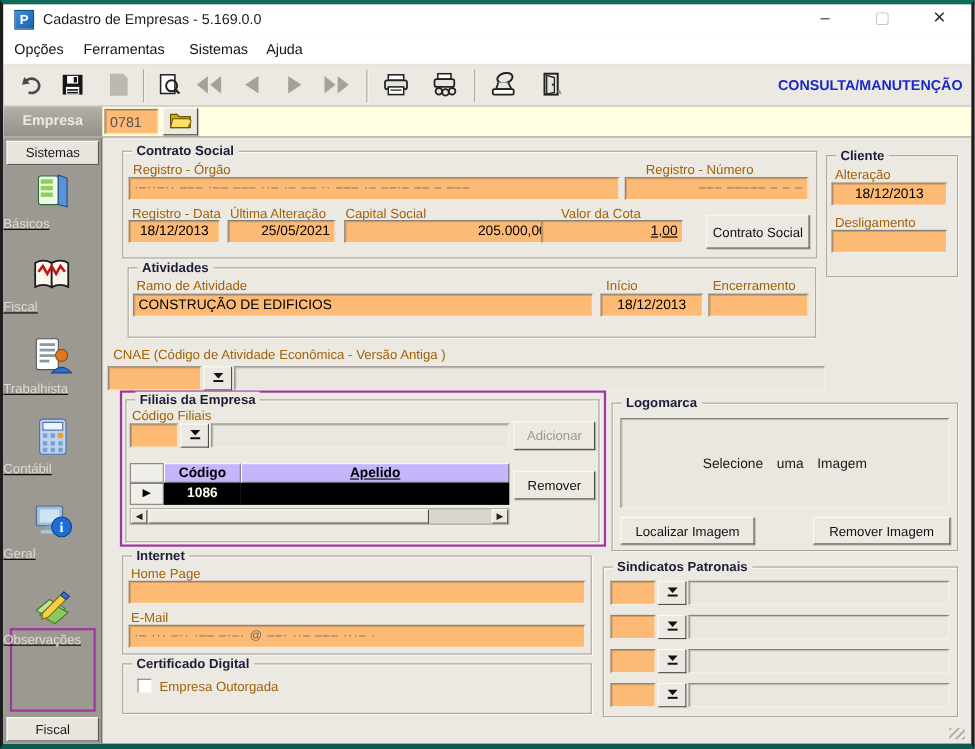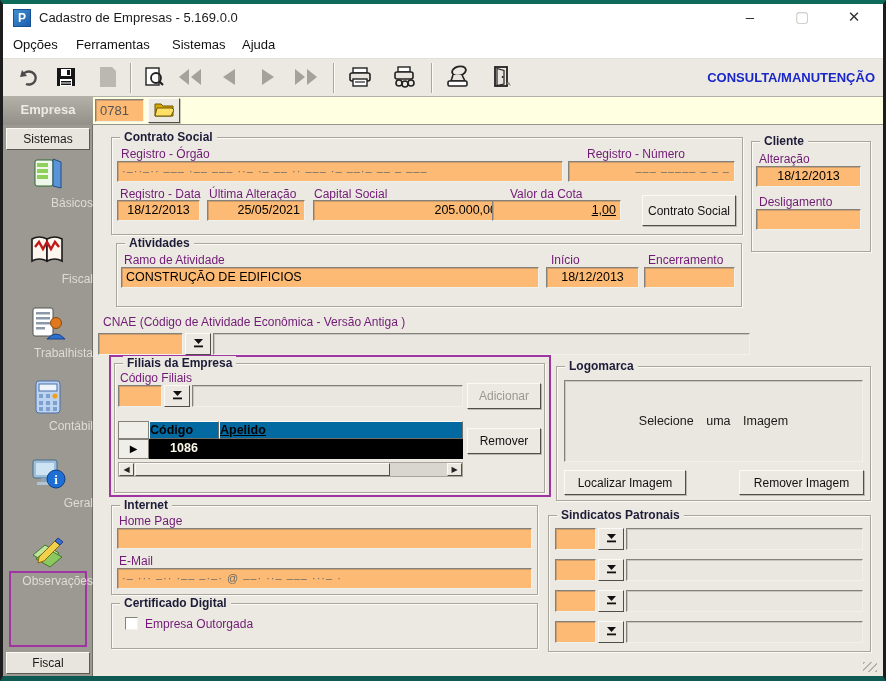--- a/index.html
+++ b/index.html
@@ -6,21 +6,21 @@
   html,body { background:#555; }
   #app {
     position:relative; width:886px; height:681px; margin:0 auto;
     font-family:"Liberation Sans", sans-serif; font-size:12px; color:#000;
     background:#ece9e2;
     border-top:4px solid #0e6b59; border-bottom:5px solid #0e5a52;
     border-left:3px solid #1d1d1d; border-right:3px solid #1d1d1d;
     overflow:hidden;
   }
   .abs { position:absolute; }
-  .lbl { font-size:12px; color:#701a75; white-space:nowrap; }
+  .lbl { font-size:12px; color:#a16207; white-space:nowrap; }
 
   
   .titlebar { left:0; top:0; width:880px; height:28px; background:#fff; }
   .app-icon { left:10px; top:5px; width:18px; height:18px; background:linear-gradient(135deg,#3f8fd2,#1d5fb0);
     border:1px solid #16508e; color:#fff; font-weight:bold; font-size:12px; text-align:center; line-height:16px; }
   .title-text { left:36px; top:6px; font-size:13px; color:#1b1b1b; }
   .winbtn { top:0; width:42px; height:28px; text-align:center; line-height:26px; font-size:15px; color:#333; }
   .winbtn.disabled { color:#c7c4bd; }
 
   .menubar { left:0; top:28px; width:880px; height:27px; background:#fff; border-bottom:1px solid #e3e0d9; }
@@ -34,43 +34,43 @@
   .empresa-bar { left:0; top:93px; width:880px; height:28px; background:#ffffe1; border-bottom:1px solid #96938b; }
   .empresa-label { left:0; top:0; width:90px; height:27px; background:linear-gradient(#b3b0a8,#94918a);
     color:#eceae3; font-weight:bold; font-size:13px; text-align:center; line-height:26px; }
   .empresa-input { left:92px; top:2px; width:49px; height:23px; font-size:13px; color:#555; text-align:left; padding:3px 4px; }
   .folder-btn { left:145px; top:1px; width:32px; height:25px; display:flex; align-items:center; justify-content:center; }
 
   
   .sidebar { left:0; top:121px; width:90px; height:555px; background:#9c9992; border-right:1px solid #706d66; }
   .side-btn { left:3px; width:84px; height:22px; background:#e8e5de; border:1px solid; border-color:#fbfaf6 #5b5954 #5b5954 #fbfaf6;
     text-align:center; line-height:20px; font-size:12px; color:#1a1a1a; }
-  .side-item { left:0; width:90px; text-align:right; }
+  .side-item { left:0; width:90px; text-align:left;text-decoration:underline; }
   .side-item .icn { display:block; margin:0 auto; width:38px; height:38px; }
   .side-item .cap { display:block; margin-top:3px; font-size:12px; color:#dedcd5; }
   .geral-hl { left:6px; top:446px; width:78px; height:76px; border:2px solid #a034a0; }
 
   
   .sunken { background:#fdba74; border:1px solid; border-color:#84817a #f2f0ea #f2f0ea #84817a; box-shadow:inset 1px 1px 0 rgba(70,70,70,.25); }
   .sunken-gray { background:#eae7e0; border:1px solid; border-color:#84817a #f2f0ea #f2f0ea #84817a; box-shadow:inset 1px 1px 0 rgba(70,70,70,.2); }
   .btn { background:#ece9e2; border:1px solid; border-color:#fbfaf6 #504e49 #504e49 #fbfaf6;
     box-shadow:1px 1px 0 rgba(40,40,40,.25); font-size:12px; color:#111;
     display:flex; align-items:center; justify-content:center; white-space:nowrap; }
   .btn.disabled { color:#9b988f; }
   .groupbox { border:1px solid #a8a59d; box-shadow:1px 1px 0 #fbfaf6, inset 1px 1px 0 #fbfaf6; }
   .legend { position:absolute; top:-8px; left:8px; background:#ece9e2; padding:0 4px; font-weight:bold; font-size:12px; color:#1c1c38; white-space:nowrap; }
   .field-val { font-size:12.5px; line-height:19px; padding:0 4px; white-space:nowrap; overflow:hidden; }
   .center { text-align:center; } .right { text-align:right; }
   .redacted { color:#6e6c66; filter:blur(0.6px); letter-spacing:1px; font-size:11px; }
   .combo-btn { background:#ece9e2; border:1px solid; border-color:#fbfaf6 #504e49 #504e49 #fbfaf6;
     display:flex; align-items:center; justify-content:center; }
 
   
-  .th { background:#0369a1; border:1px solid; border-color:#fbfaf6 #6f6d67 #6f6d67 #fbfaf6;
-    font-weight:bold; font-size:12.5px; text-align:left; line-height:16px; }
+  .th { background:#c4b5fd; border:1px solid; border-color:#fbfaf6 #6f6d67 #6f6d67 #fbfaf6;
+    font-weight:bold; font-size:12.5px; text-align:center; line-height:16px; }
   .sel-black { background:#000; color:#fdf9e8; font-weight:bold; font-size:12.5px; text-align:center; line-height:18px; }
   .row-ind { background:#f0eee8; border:1px solid #84817a; text-align:center; line-height:16px; font-size:10px; color:#000; }
 
   .scrollbar { background:#d9d6cf; border:1px solid #a8a59d; }
   .sb-btn { position:absolute; top:0; width:15px; height:13px; background:#ece9e2; border:1px solid; border-color:#fbfaf6 #504e49 #504e49 #fbfaf6;
     font-size:8px; line-height:12px; text-align:center; color:#222; }
   .sb-thumb { position:absolute; top:0; left:16px; width:255px; height:13px; background:#ece9e2; border:1px solid; border-color:#fbfaf6 #504e49 #504e49 #fbfaf6; }
 
   .checkbox { width:13px; height:13px; background:#fff; border:1px solid; border-color:#84817a #f2f0ea #f2f0ea #84817a; }
   .grip { right:6px; bottom:4px; width:14px; height:10px;

